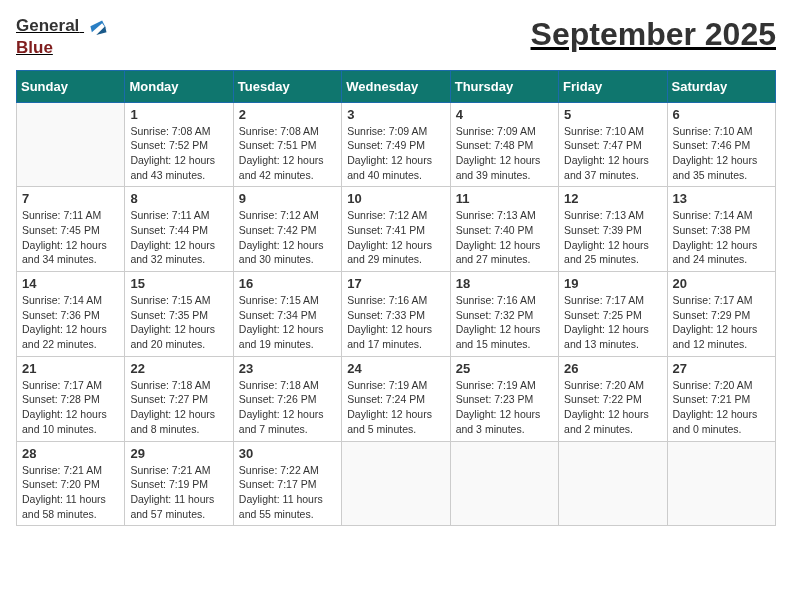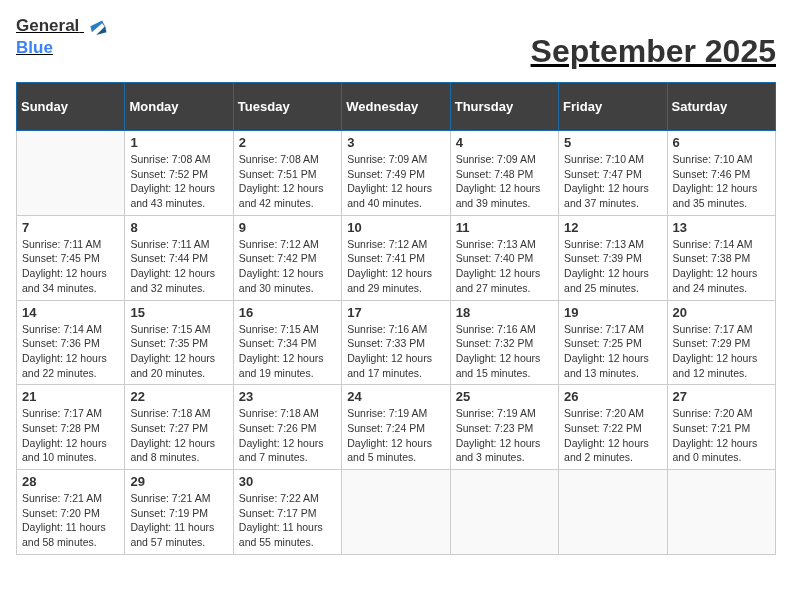--- a/index.html
+++ b/index.html
@@ -26,35 +26,34 @@
       height: 28px;
       margin-left: 2px;
     }
     .title-block {
       text-align: right;
     }
     .month-title {
       font-size: 32px;
       font-weight: bold;
       color: #333;
-      margin-top: 17px;
     }
     .subtitle {
       font-size: 14px;
       color: #555;
     }
     table {
       width: 100%;
       border-collapse: collapse;
       font-size: 11px;
     }
     thead tr th {
-      background: #404040;
+      background: #0f766e;
       color: #fff;
-      padding: 16px 4px;
+      padding: 8px 4px;
       text-align: left;
       font-size: 13px;
       font-weight: bold;
       border: 1px solid #1a6aaa;
     }
     tbody tr td {
       border: 1px solid #ccc;
       vertical-align: top;
       padding: 4px 5px;
       min-height: 80px;
@@ -85,21 +84,21 @@
     <div>
       <div style="display:flex;align-items:center;">
         <div>
           <div style="font-size:17px;font-weight:bold;color:#333;line-height:1.15;">
             <span style="color:#333;">General</span>
             <svg class="logo-icon" viewBox="0 0 30 30" style="display:inline-block;vertical-align:middle;width:22px;height:22px;">
               <polygon points="8,22 22,10 28,18 22,6 6,14" fill="#2a7fc4"></polygon>
               <polygon points="14,26 26,14 28,22" fill="#1a5a8a"></polygon>
             </svg>
           </div>
-          <div style="font-size:17px;font-weight:bold;color:#3b82f6;line-height:1.15;">Blue</div>
+          <div style="font-size:17px;font-weight:bold;color:#7f1d1d;line-height:1.15;">Blue</div>
         </div>
       </div>
     </div>
   </div>
   <div class="title-block">
     <div class="month-title">September 2025</div>
   </div>
 </div>
 
 <table>

